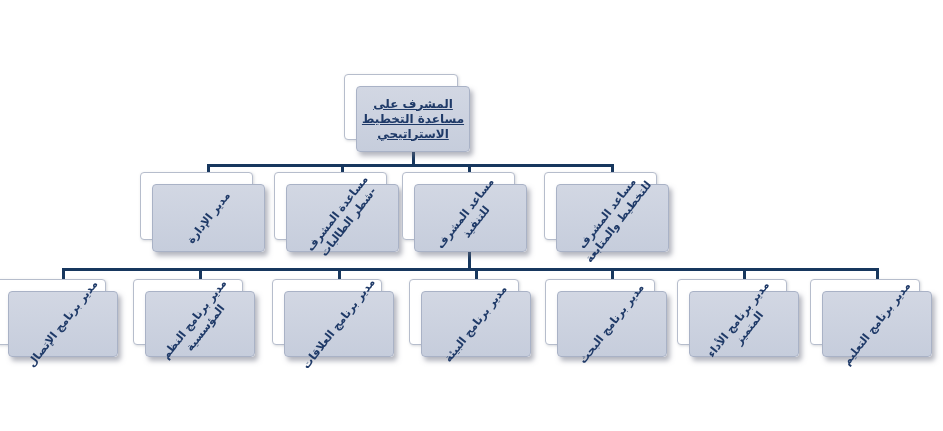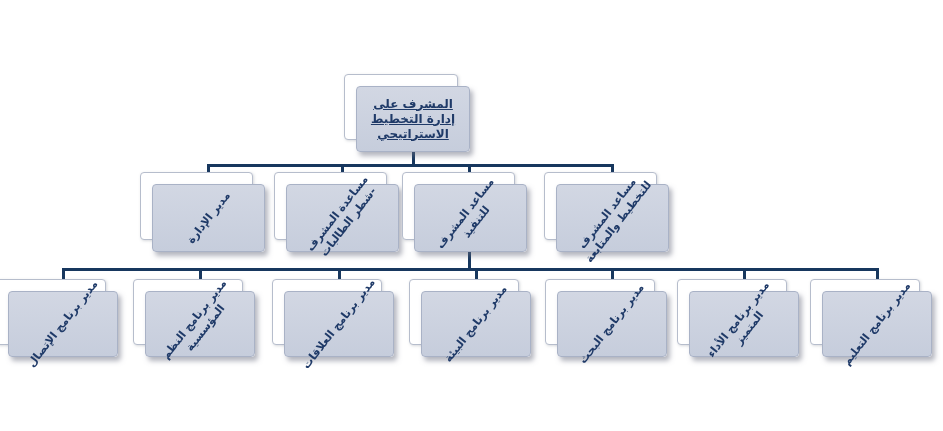--- a/index.html
+++ b/index.html
@@ -75,21 +75,21 @@
   <div class="line" style="left:199px;top:268px;width:3px;height:25px;"></div>
   <div class="line" style="left:338px;top:268px;width:3px;height:25px;"></div>
   <div class="line" style="left:475px;top:268px;width:3px;height:25px;"></div>
   <div class="line" style="left:611px;top:268px;width:3px;height:25px;"></div>
   <div class="line" style="left:743px;top:268px;width:3px;height:25px;"></div>
   <div class="line" style="left:876px;top:268px;width:3px;height:25px;"></div>
 
   <div class="node" style="left:356px;top:86px;width:114px;height:66px;">
     <div class="back"></div>
     <div class="front">
-      <span class="label root-label">المشرف على إدارة التخطيط الاستراتيجي</span>
+      <span class="label root-label">المشرف على مساعدة التخطيط الاستراتيجي</span>
     </div>
   </div>
 
   <div class="node" style="left:152px;top:184px;width:113px;height:68px;">
     <div class="back"></div>
     <div class="front">
       <span class="label rot">مدير الإدارة</span>
     </div>
   </div>
   <div class="node" style="left:286px;top:184px;width:113px;height:68px;">

